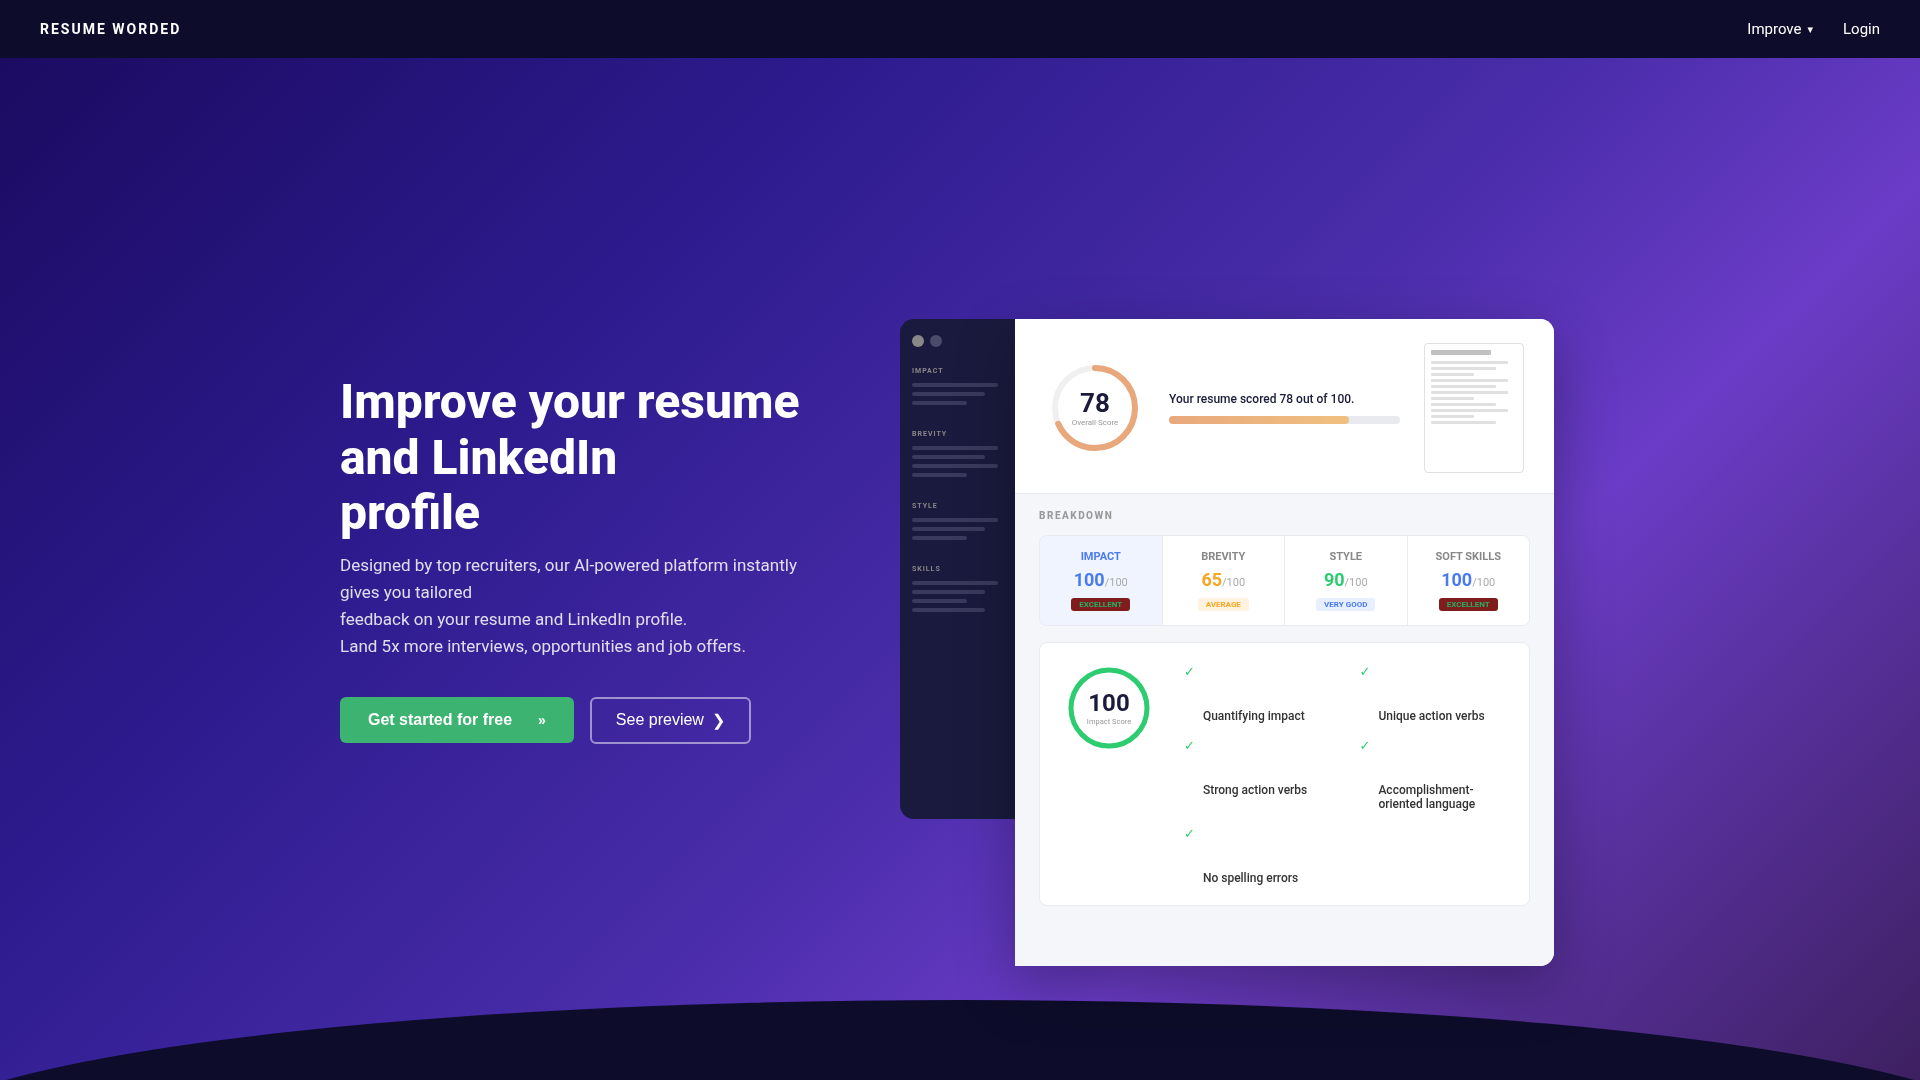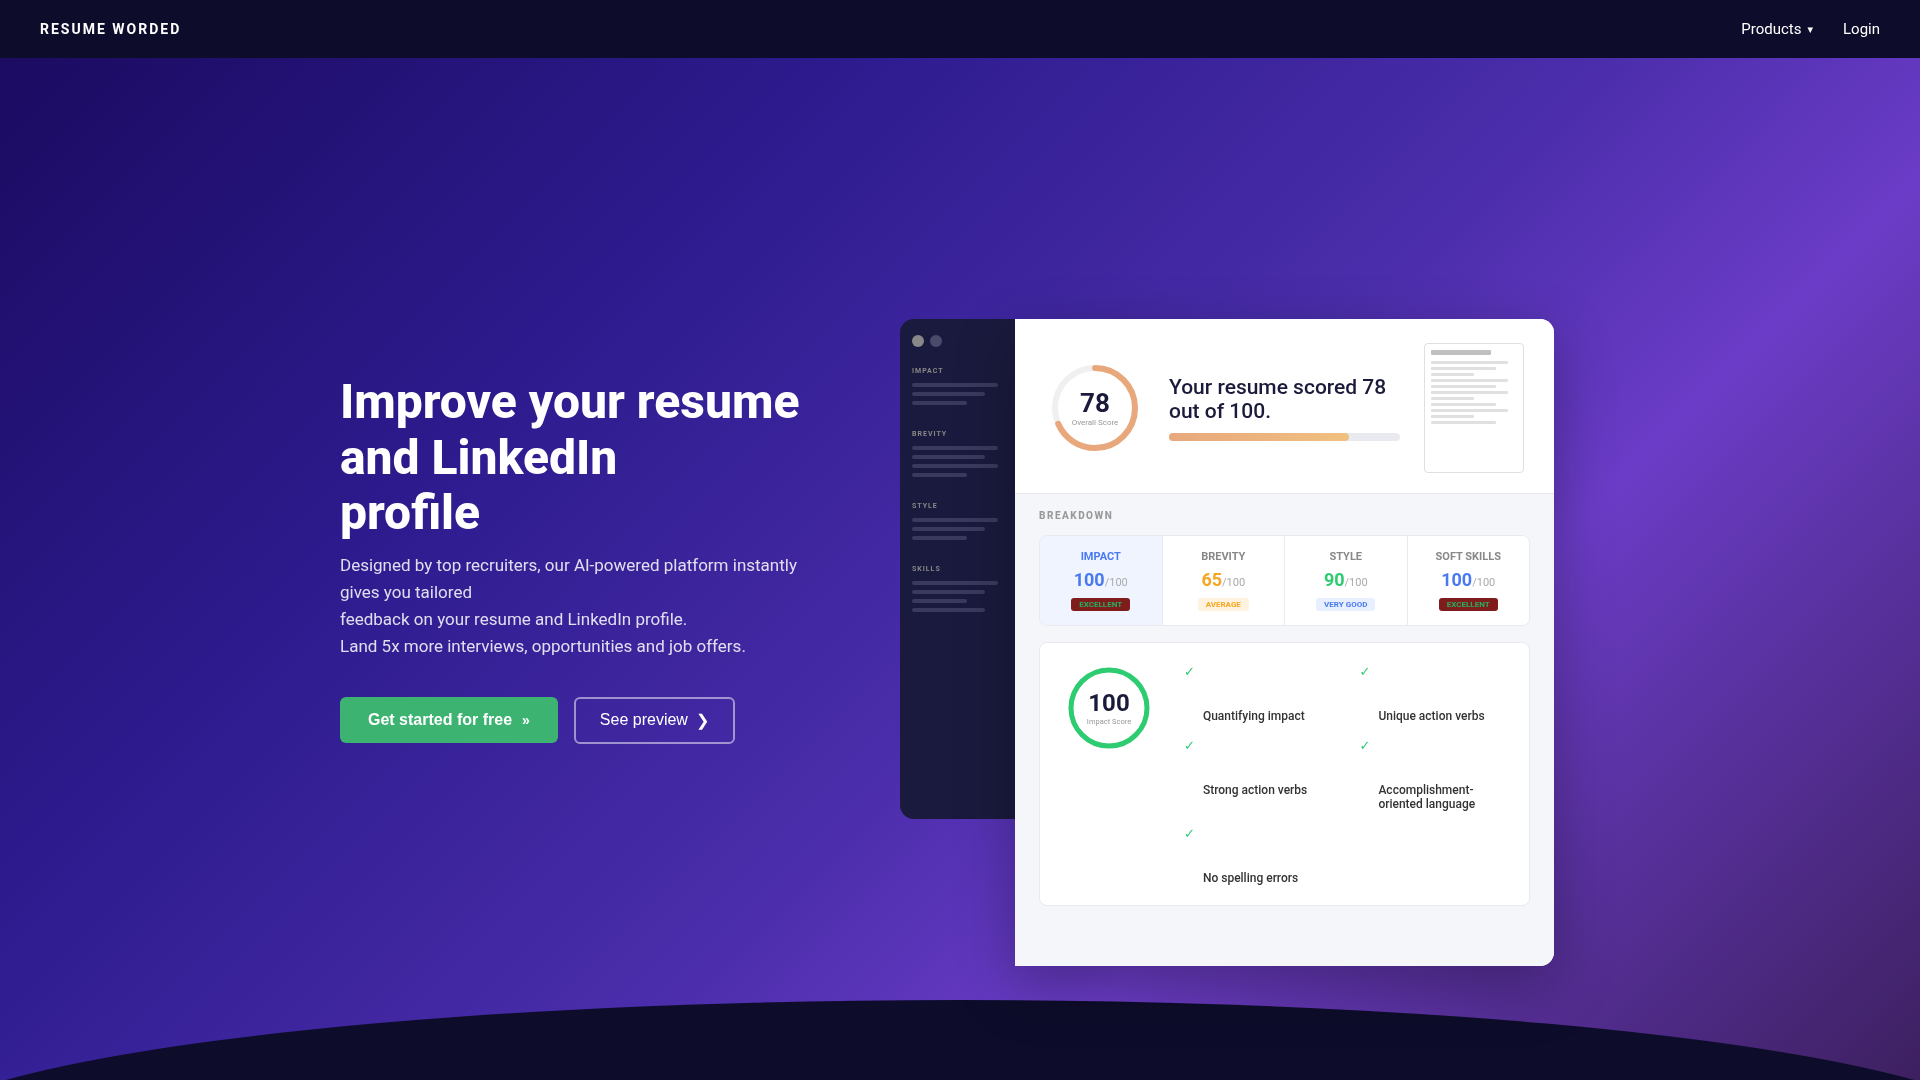--- a/index.html
+++ b/index.html
@@ -58,21 +58,21 @@
     .hero-heading {
       color: #fff; font-size: 48px; font-weight: 800; line-height: 1.15; margin-bottom: 12px;
     }
     .hero-sub {
       color: rgba(255,255,255,0.85); font-size: 17px; line-height: 1.6; margin-bottom: 36px;
     }
     .hero-buttons { display: flex; align-items: center; gap: 16px; }
     .btn-primary {
       background: #3cb371; color: #fff; border: none; padding: 14px 28px;
       border-radius: 6px; font-size: 16px; font-weight: 600; cursor: pointer;
-      display: flex; align-items: center; gap: 10px;
+      display: flex; align-items: center; gap: 26px;
     }
     .btn-primary .arrows { font-size: 14px; }
     .btn-secondary {
       background: transparent; color: #fff; border: 2px solid rgba(255,255,255,0.5);
       padding: 12px 24px; border-radius: 6px; font-size: 16px; font-weight: 500; cursor: pointer;
       display: flex; align-items: center; gap: 8px;
     }
 
     
     .hero-right {
@@ -152,21 +152,21 @@
     .score-circle-bg { fill: none; stroke: #f0f0f0; stroke-width: 6; }
     .score-circle-fg { fill: none; stroke: #e8a87c; stroke-width: 6; stroke-linecap: round; stroke-dasharray: 220; stroke-dashoffset: 48; }
     .score-text {
       position: absolute; top: 50%; left: 50%; transform: translate(-50%,-50%);
       text-align: center;
     }
     .score-num { font-size: 26px; font-weight: 700; color: #1a1a3a; line-height: 1; }
     .score-label { font-size: 8px; color: #999; margin-top: 2px; }
 
     .score-info { flex: 1; }
-    .score-title { font-size: 21px; color: #1a1a3a; font-weight: 500; margin-bottom: 10px; }
+    .score-title { font-size: 12px; color: #1a1a3a; font-weight: 500; margin-bottom: 10px; }
     .score-bar-wrap { background: #e8eaf0; border-radius: 4px; height: 8px; width: 100%; }
     .score-bar-fill { background: linear-gradient(90deg, #e8a87c, #f0c080); border-radius: 4px; height: 8px; width: 78%; }
 
     
     .resume-thumb {
       width: 100px; height: 130px;
       background: #fff;
       border: 1px solid #e0e0e0;
       border-radius: 4px;
       padding: 6px;
@@ -262,21 +262,21 @@
       min-height: 60px;
     }
   </style>
 </head>
 <body>
 
 <nav>
   <span class="nav-logo">RESUME WORDED</span>
   <div class="nav-right">
     <div class="nav-products">
-      <span>Products</span>
+      <span>Improve</span>
       <span class="chevron">▾</span>
     </div>
     <span class="nav-login">Login</span>
   </div>
 </nav>
 
 <section class="hero">
   <div class="hero-content">
 
     <div class="hero-left">

